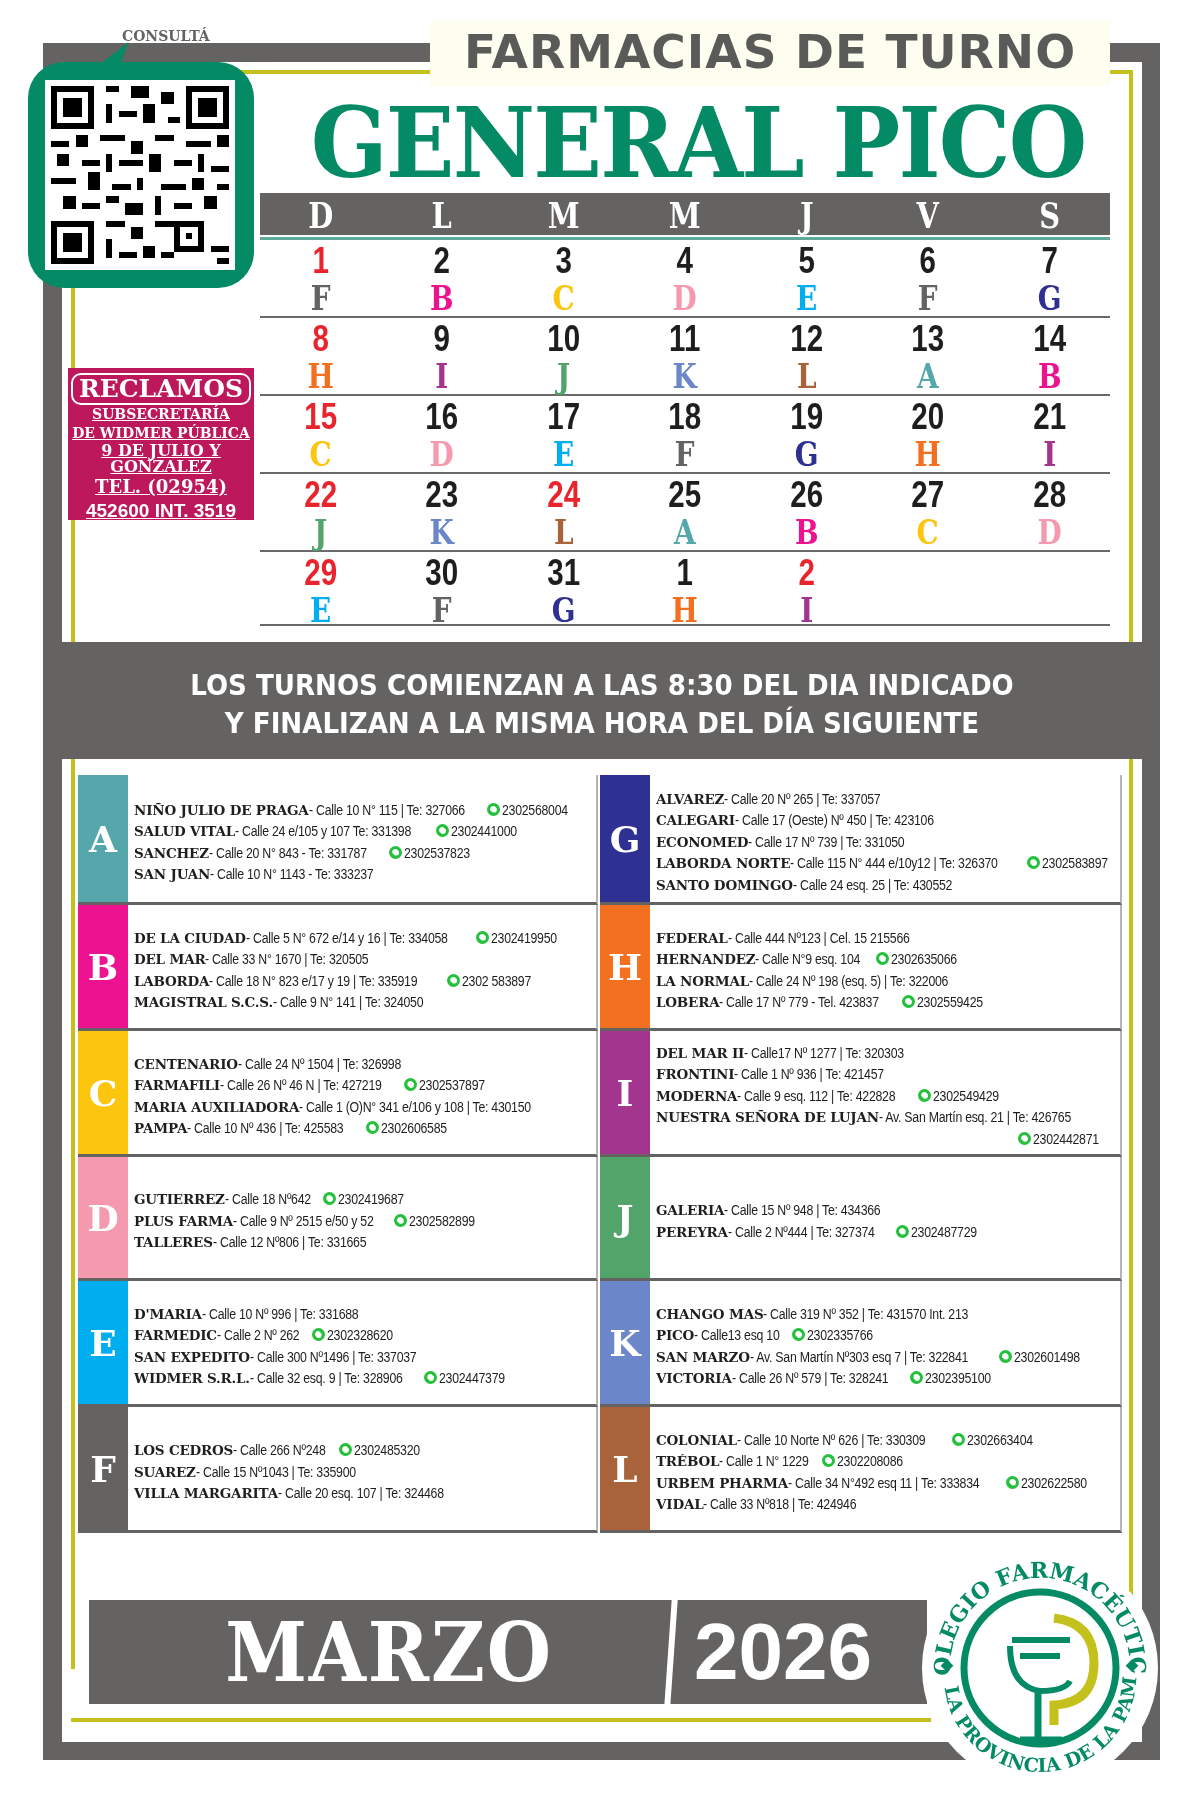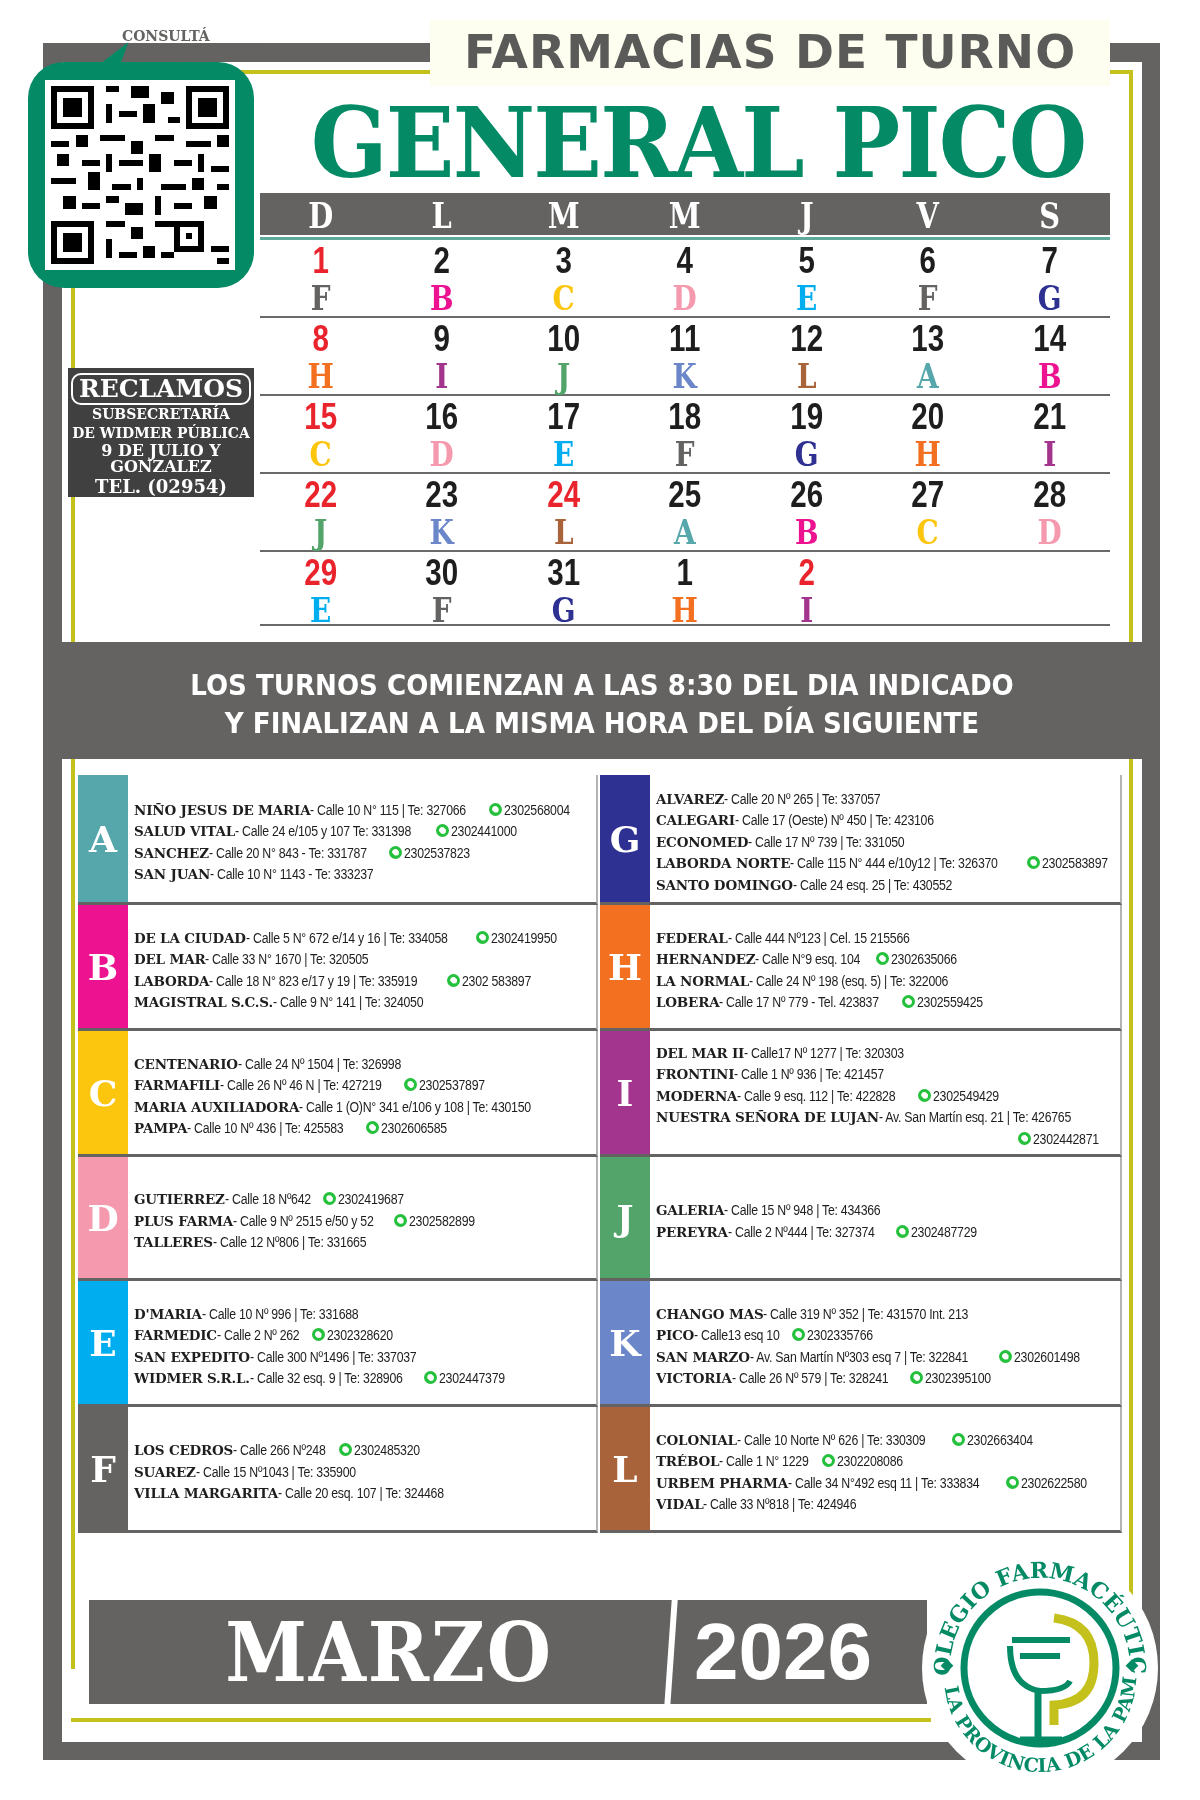--- a/index.html
+++ b/index.html
@@ -25,21 +25,21 @@
   .cal-header { display: flex; background: #646361; height: 44px; border-bottom: 2px solid #fff; }
   .cal-header-line { height: 3px; background: #5ea99a; }
   .cal-header span { flex: 1; text-align: center; color: #fff; font-family: "DejaVu Serif", serif; font-weight: bold; font-size: 36px; line-height: 44px; transform: scaleX(0.8); }
   .cal-row { display: flex; height: 78px; border-bottom: 2px solid #6a6a6a; }
   .cal-row.last { height: 74px; }
   .cal-cell { flex: 1; text-align: center; font-family: "Liberation Sans", sans-serif; font-weight: bold; }
   .cal-day { font-size: 36px; line-height: 38px; display: block; transform: scaleX(0.82); margin-top: 2px; }
   .cal-letter { font-family: "DejaVu Serif", serif; font-size: 34px; line-height: 36px; display: block; transform: scaleX(0.82); }
 
   
-  .reclamos { position: absolute; left: 68px; top: 368px; width: 186px; height: 129px; background: #404040; color: #fff; text-align: center; font-family: "DejaVu Serif", serif; font-weight: bold; }
+  .reclamos { position: absolute; left: 68px; top: 368px; width: 186px; height: 152px; background: #be185d; color: #fff; text-align: center; font-family: "DejaVu Serif", serif; font-weight: bold; text-decoration: underline; }
   .reclamos-title { display: inline-block; margin-top: 5px; border: 2px solid #fff; border-radius: 10px; padding: 0 6px; font-size: 25px; line-height: 28px; }
   .reclamos-line { font-size: 14px; line-height: 19px; }
   .reclamos-small { font-size: 16px; line-height: 16px; }
   .reclamos-tel { font-size: 18px; line-height: 24px; }
   .reclamos-tel2 { font-family: "Liberation Sans", sans-serif; font-size: 19px; line-height: 24px; }
 
   
   .turnos-band { position: absolute; left: 62px; top: 642px; width: 1080px; height: 117px; background: #646361; color: #fff; text-align: center; font-family: "DejaVu Sans", sans-serif; font-weight: bold; font-size: 29px; line-height: 38px; padding-top: 24px; transform-origin: center; }
   .turnos-band div { transform: scaleX(0.9); }
   .pharm-olive-left { position: absolute; left: 71px; top: 759px; width: 4px; height: 910px; background: #c4c01c; }
@@ -323,21 +323,21 @@
   <div>LOS TURNOS COMIENZAN A LAS 8:30 DEL DIA INDICADO</div>
   <div>Y FINALIZAN A LA  MISMA HORA DEL DÍA SIGUIENTE</div>
 </div>
 
 <div class="pharm-olive-left"></div>
 <div class="pharm-olive-right"></div>
 <div id="groups">
     <div class="group" style="left: 78px; top: 775px; width: 520px; height: 130px;">
       <div class="letter" style="background: rgb(85, 167, 171);">A</div>
       <div class="entries">
-        <div class="entry"><span class="name">NIÑO JESUS DE MARIA</span><span class="detail"> - Calle 10 N° 115 | Te: 327066</span><span class="wa"></span><span class="detail">2302568004</span></div>
+        <div class="entry"><span class="name">NIÑO JULIO DE PRAGA</span><span class="detail"> - Calle 10 N° 115 | Te: 327066</span><span class="wa"></span><span class="detail">2302568004</span></div>
         <div class="entry"><span class="name">SALUD VITAL</span><span class="detail"> - Calle 24 e/105 y 107 Te: 331398</span><span class="wa"></span><span class="detail">2302441000</span></div>
         <div class="entry"><span class="name">SANCHEZ</span><span class="detail"> - Calle 20 N° 843 - Te: 331787</span><span class="wa"></span><span class="detail">2302537823</span></div>
         <div class="entry"><span class="name">SAN JUAN</span><span class="detail"> - Calle 10 N° 1143 - Te: 333237</span></div>
       </div>
     </div>
     <div class="group" style="left: 78px; top: 905px; width: 520px; height: 126px;">
       <div class="letter" style="background: rgb(236, 18, 144);">B</div>
       <div class="entries">
         <div class="entry"><span class="name">DE LA CIUDAD</span><span class="detail"> - Calle 5 N° 672 e/14 y 16 | Te: 334058</span><span class="wa"></span><span class="detail">2302419950</span></div>
         <div class="entry"><span class="name">DEL MAR</span><span class="detail"> - Calle 33 N° 1670 | Te: 320505</span></div>

